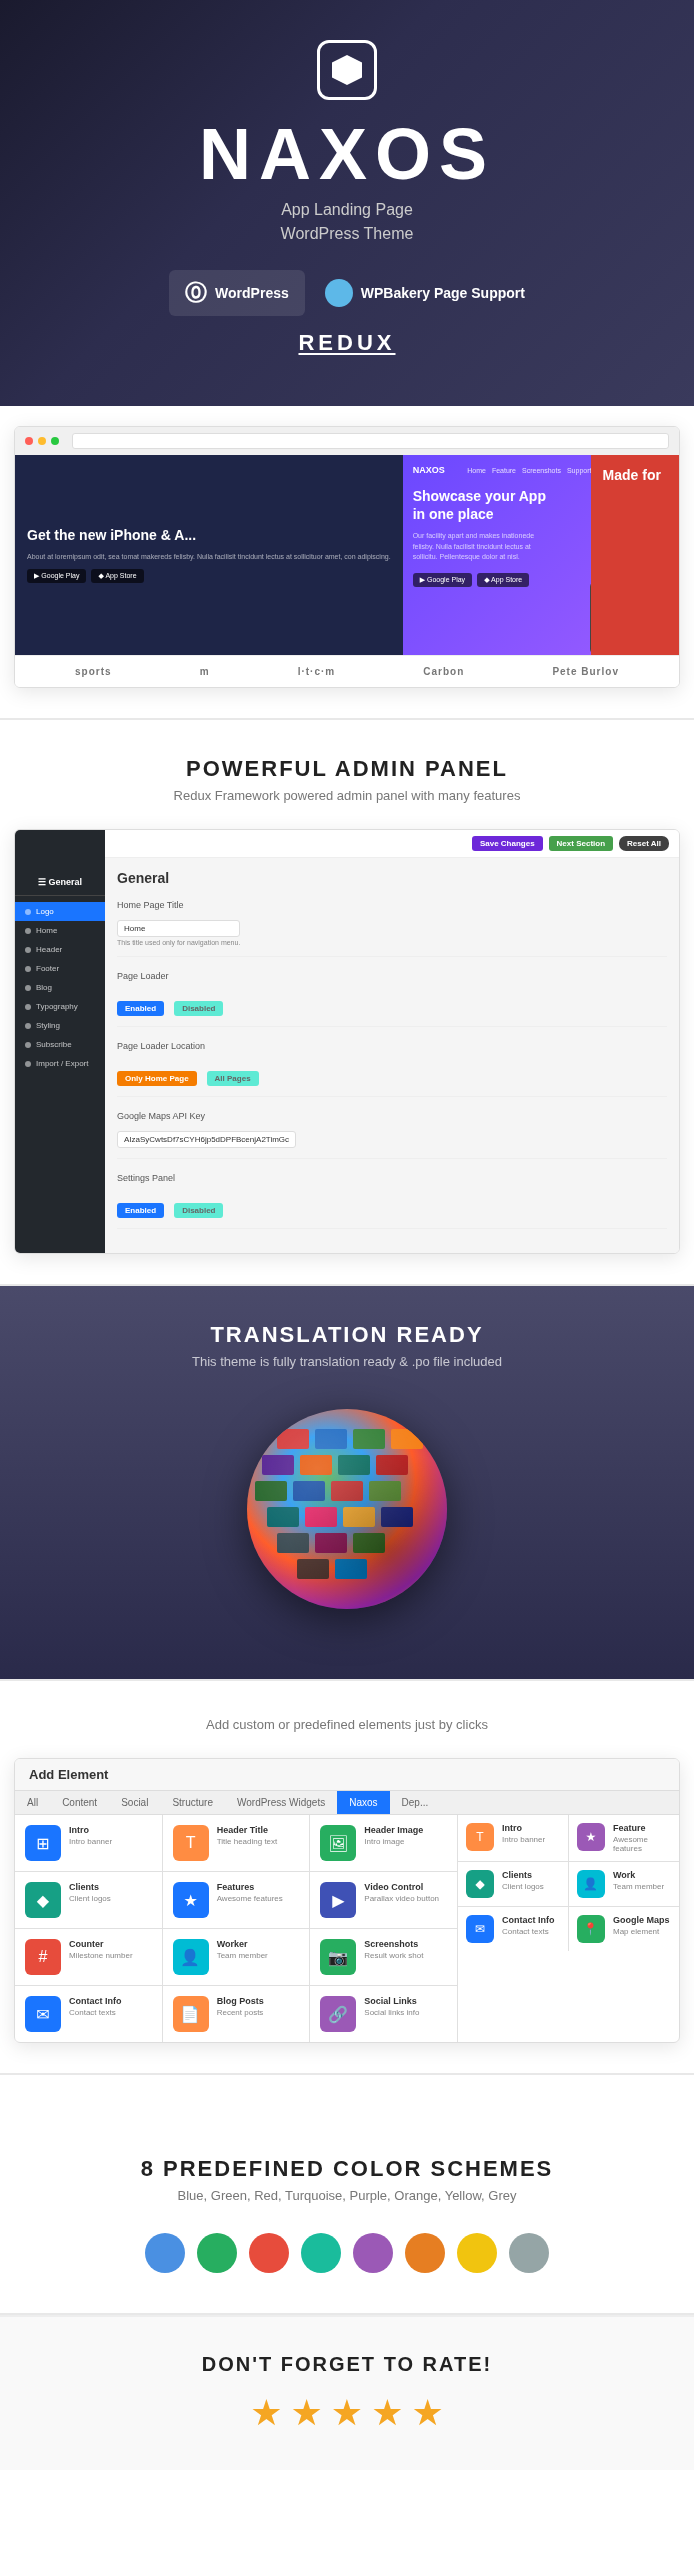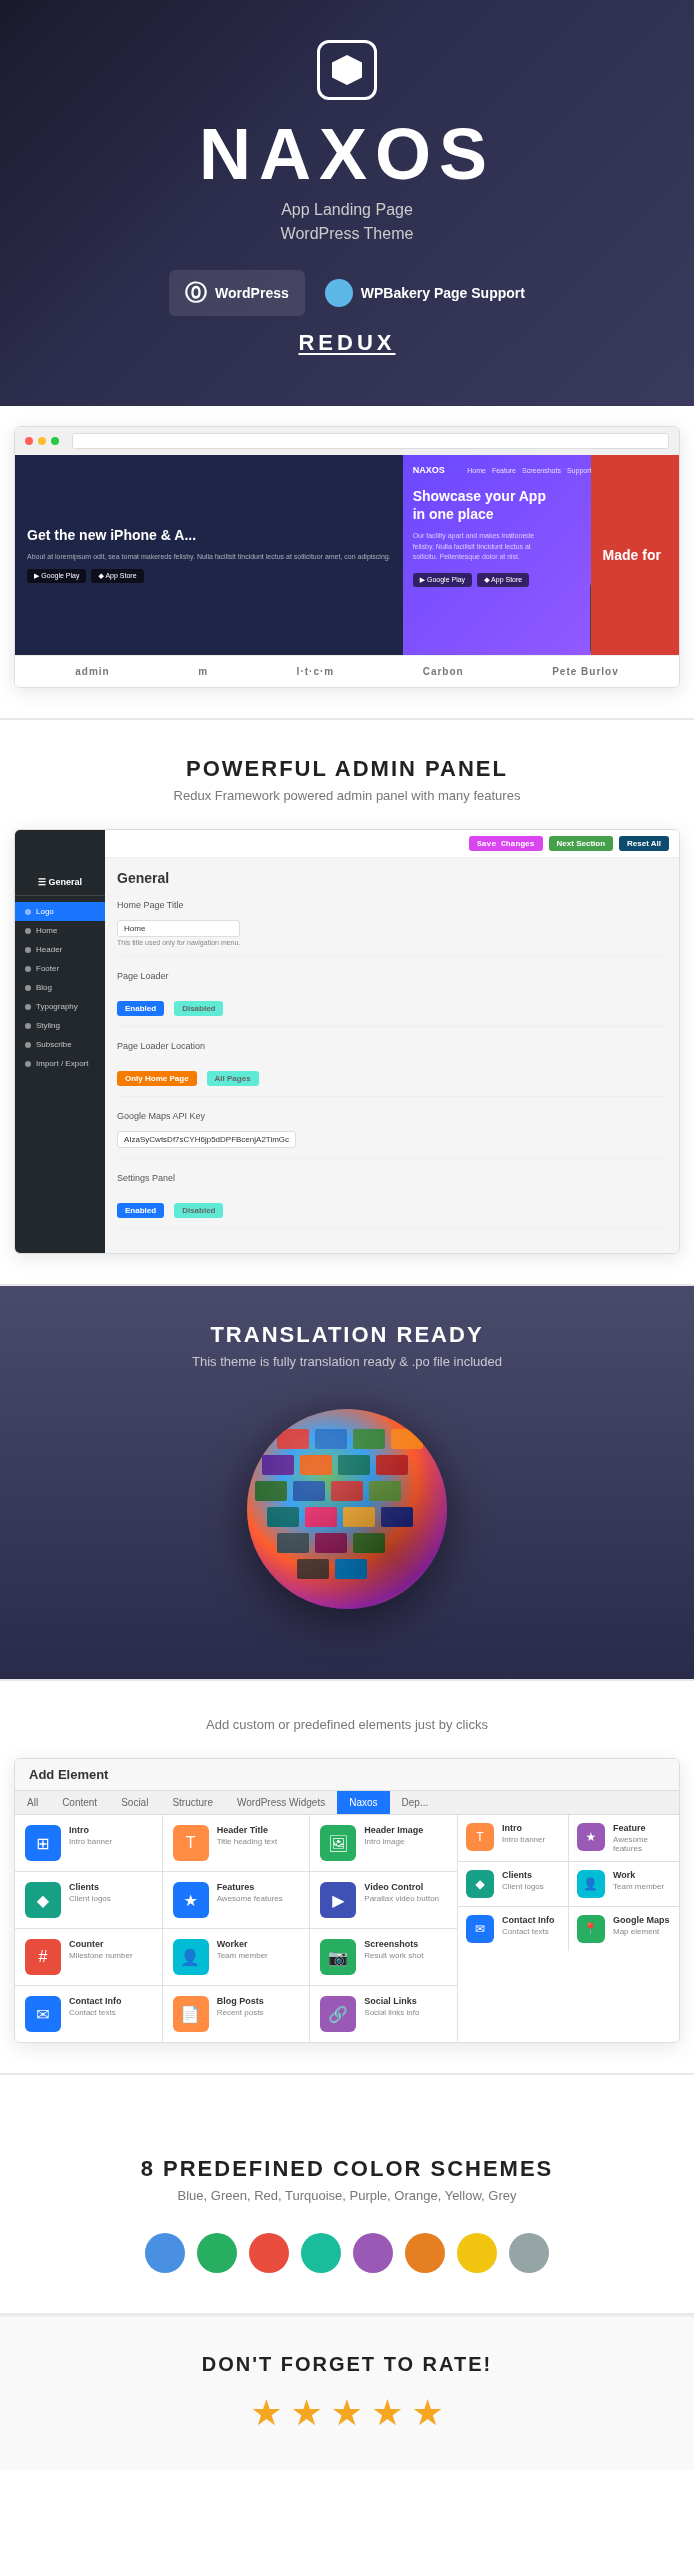--- a/index.html
+++ b/index.html
@@ -217,23 +217,23 @@
       gap: 6px;
       border-bottom: 1px solid #eee;
     }
     .admin-btn {
       padding: 3px 8px;
       border-radius: 3px;
       font-size: 8px;
       font-weight: bold;
       color: #fff;
     }
-    .btn-blue { background: #d946ef; font-family: Liberation Mono, monospace; }
+    .btn-blue { background: #6d28d9; }
     .btn-green { background: #46a04b; }
-    .btn-gray { background: #0c4a6e; }
+    .btn-gray { background: #404040; border-radius: 7px; }
     .admin-content {
       padding: 12px;
     }
     .admin-section-title {
       font-size: 14px;
       font-weight: bold;
       color: #333;
       margin-bottom: 12px;
     }
     .admin-field {
@@ -514,21 +514,20 @@
     .demo-made-for {
       position: absolute;
       right: 0;
       top: 0;
       width: 32%;
       height: 100%;
       background: #d63e33;
       padding: 12px;
       display: flex;
       flex-direction: column;
-      justify-content: center;
     }
     .demo-made-text {
       color: #fff;
       font-size: 14px;
       font-weight: 900;
     }
 
     .wpbakery-grid-combined {
       display: grid;
       grid-template-columns: repeat(2, 1fr);
@@ -622,21 +621,21 @@
           </div>
         </div>
 
         <div class="demo-made-for">
           <div class="demo-made-text">Made for</div>
         </div>
       </div>
     </div>
 
     <div class="brand-logos">
-      <span class="brand-logo">admin</span>
+      <span class="brand-logo">sports</span>
       <span class="brand-logo">m</span>
       <span class="brand-logo">l·t·c·m</span>
       <span class="brand-logo">Carbon</span>
       <span class="brand-logo">Pete Burlov</span>
     </div>
   </div>
 </section>
 
 <div class="section-sep"></div>
 

